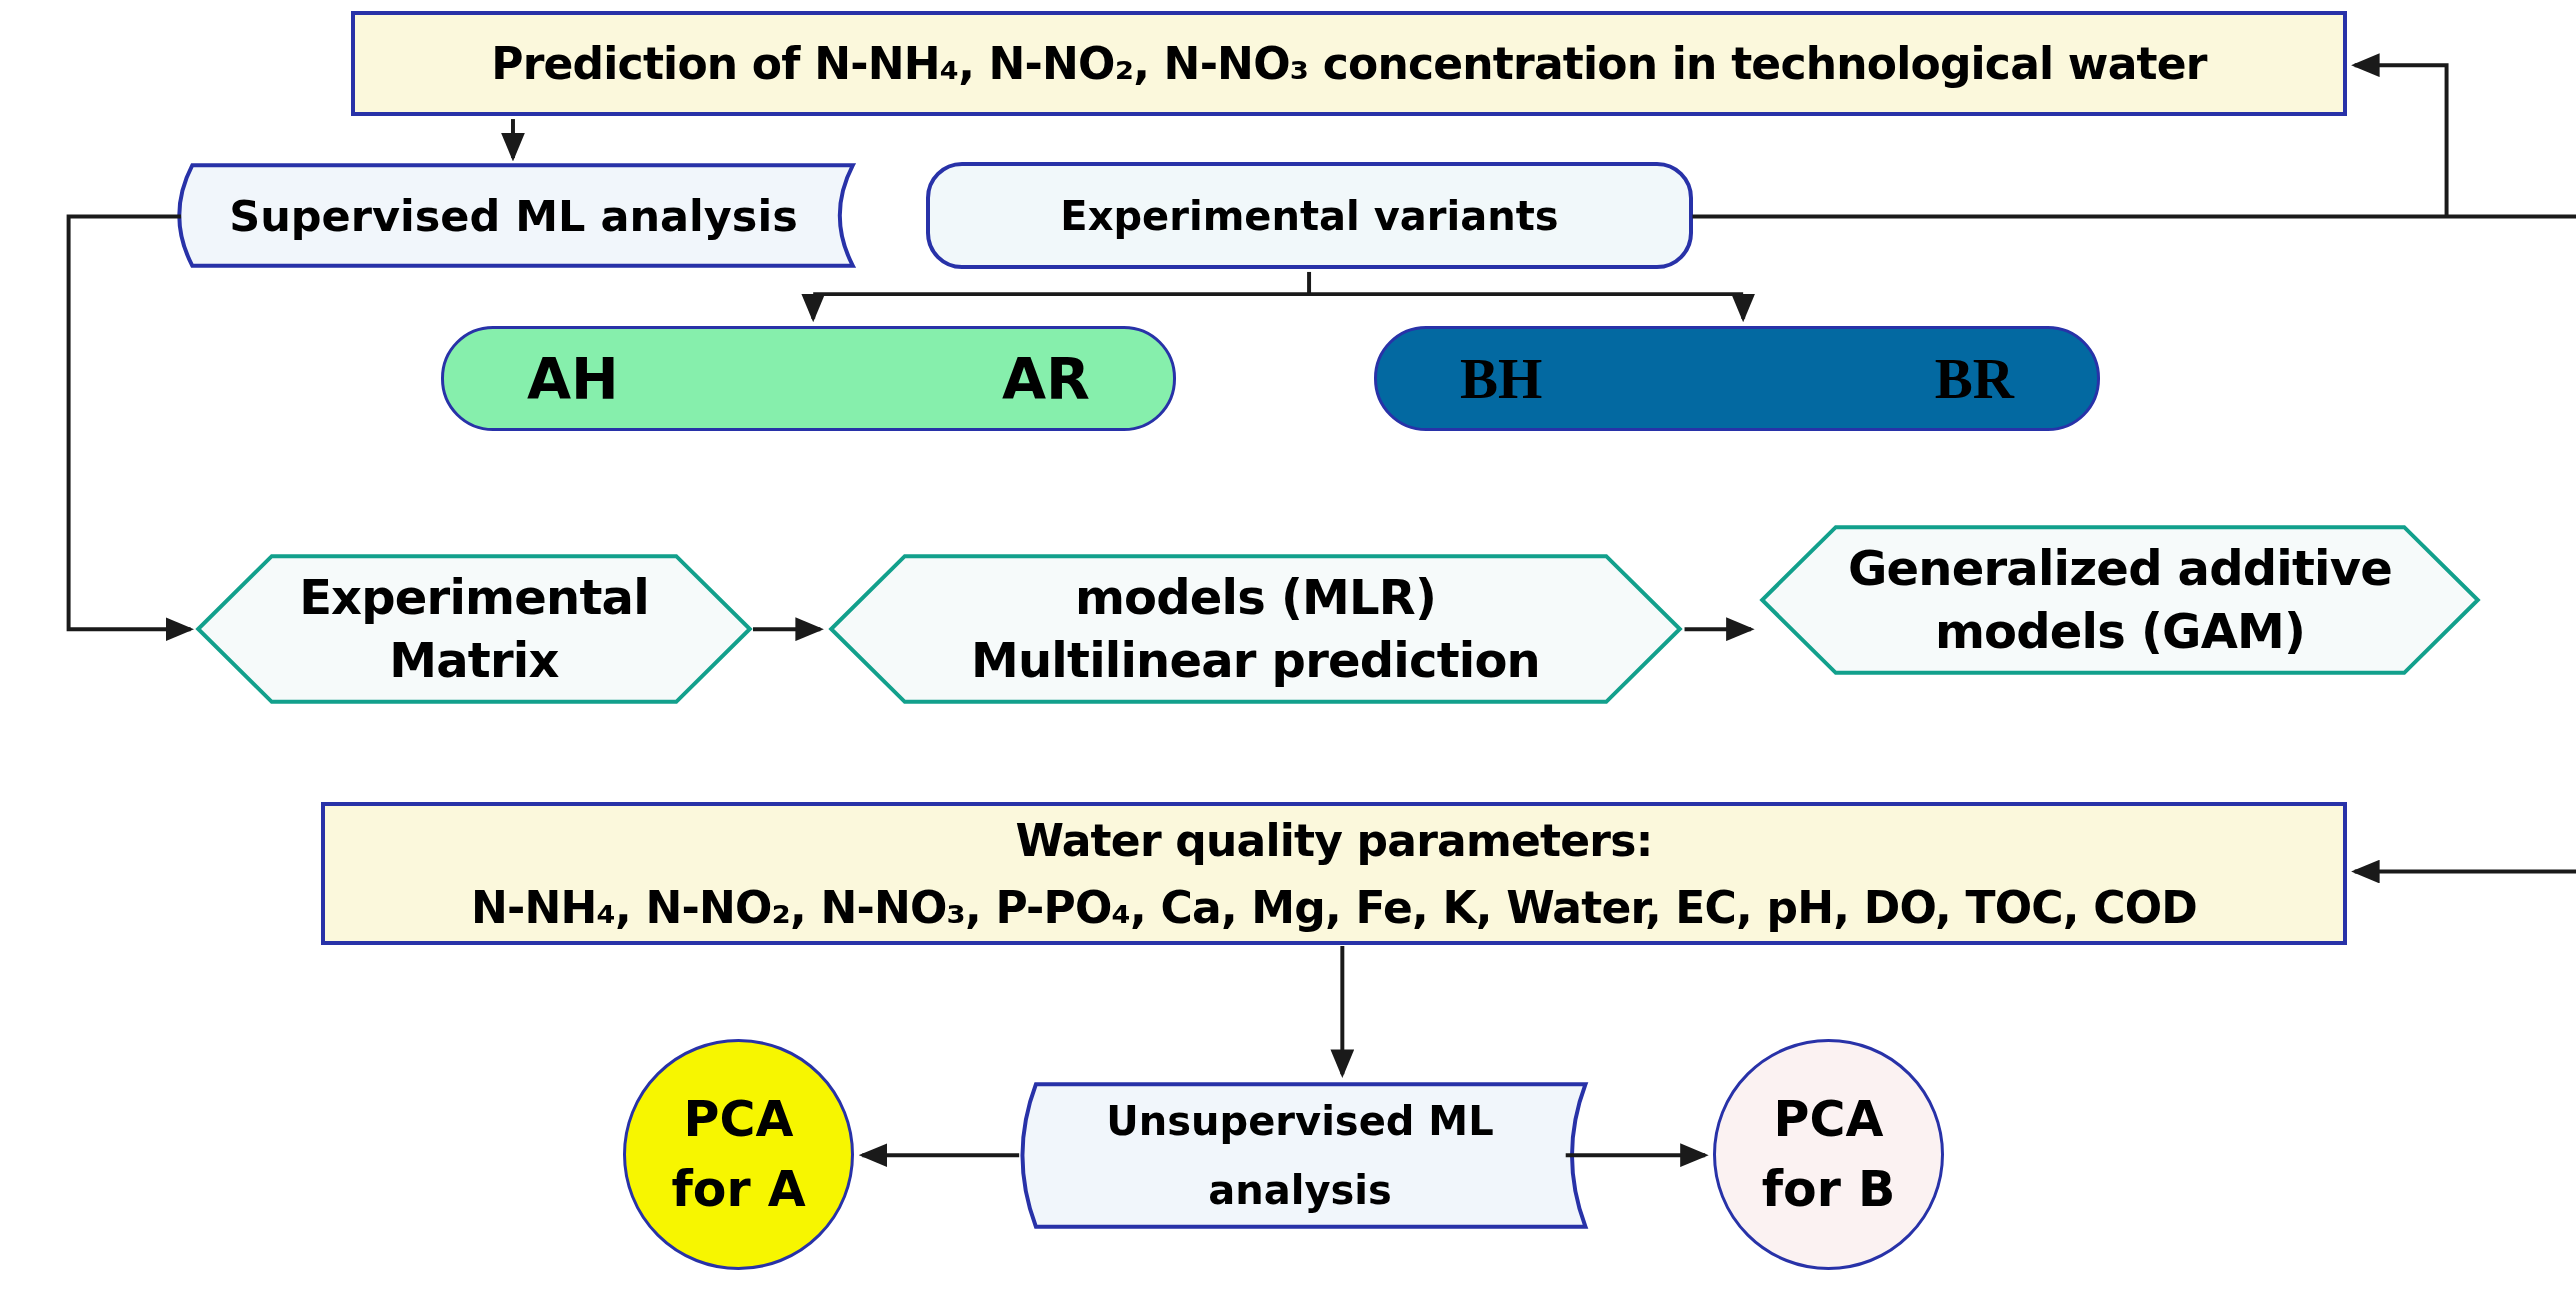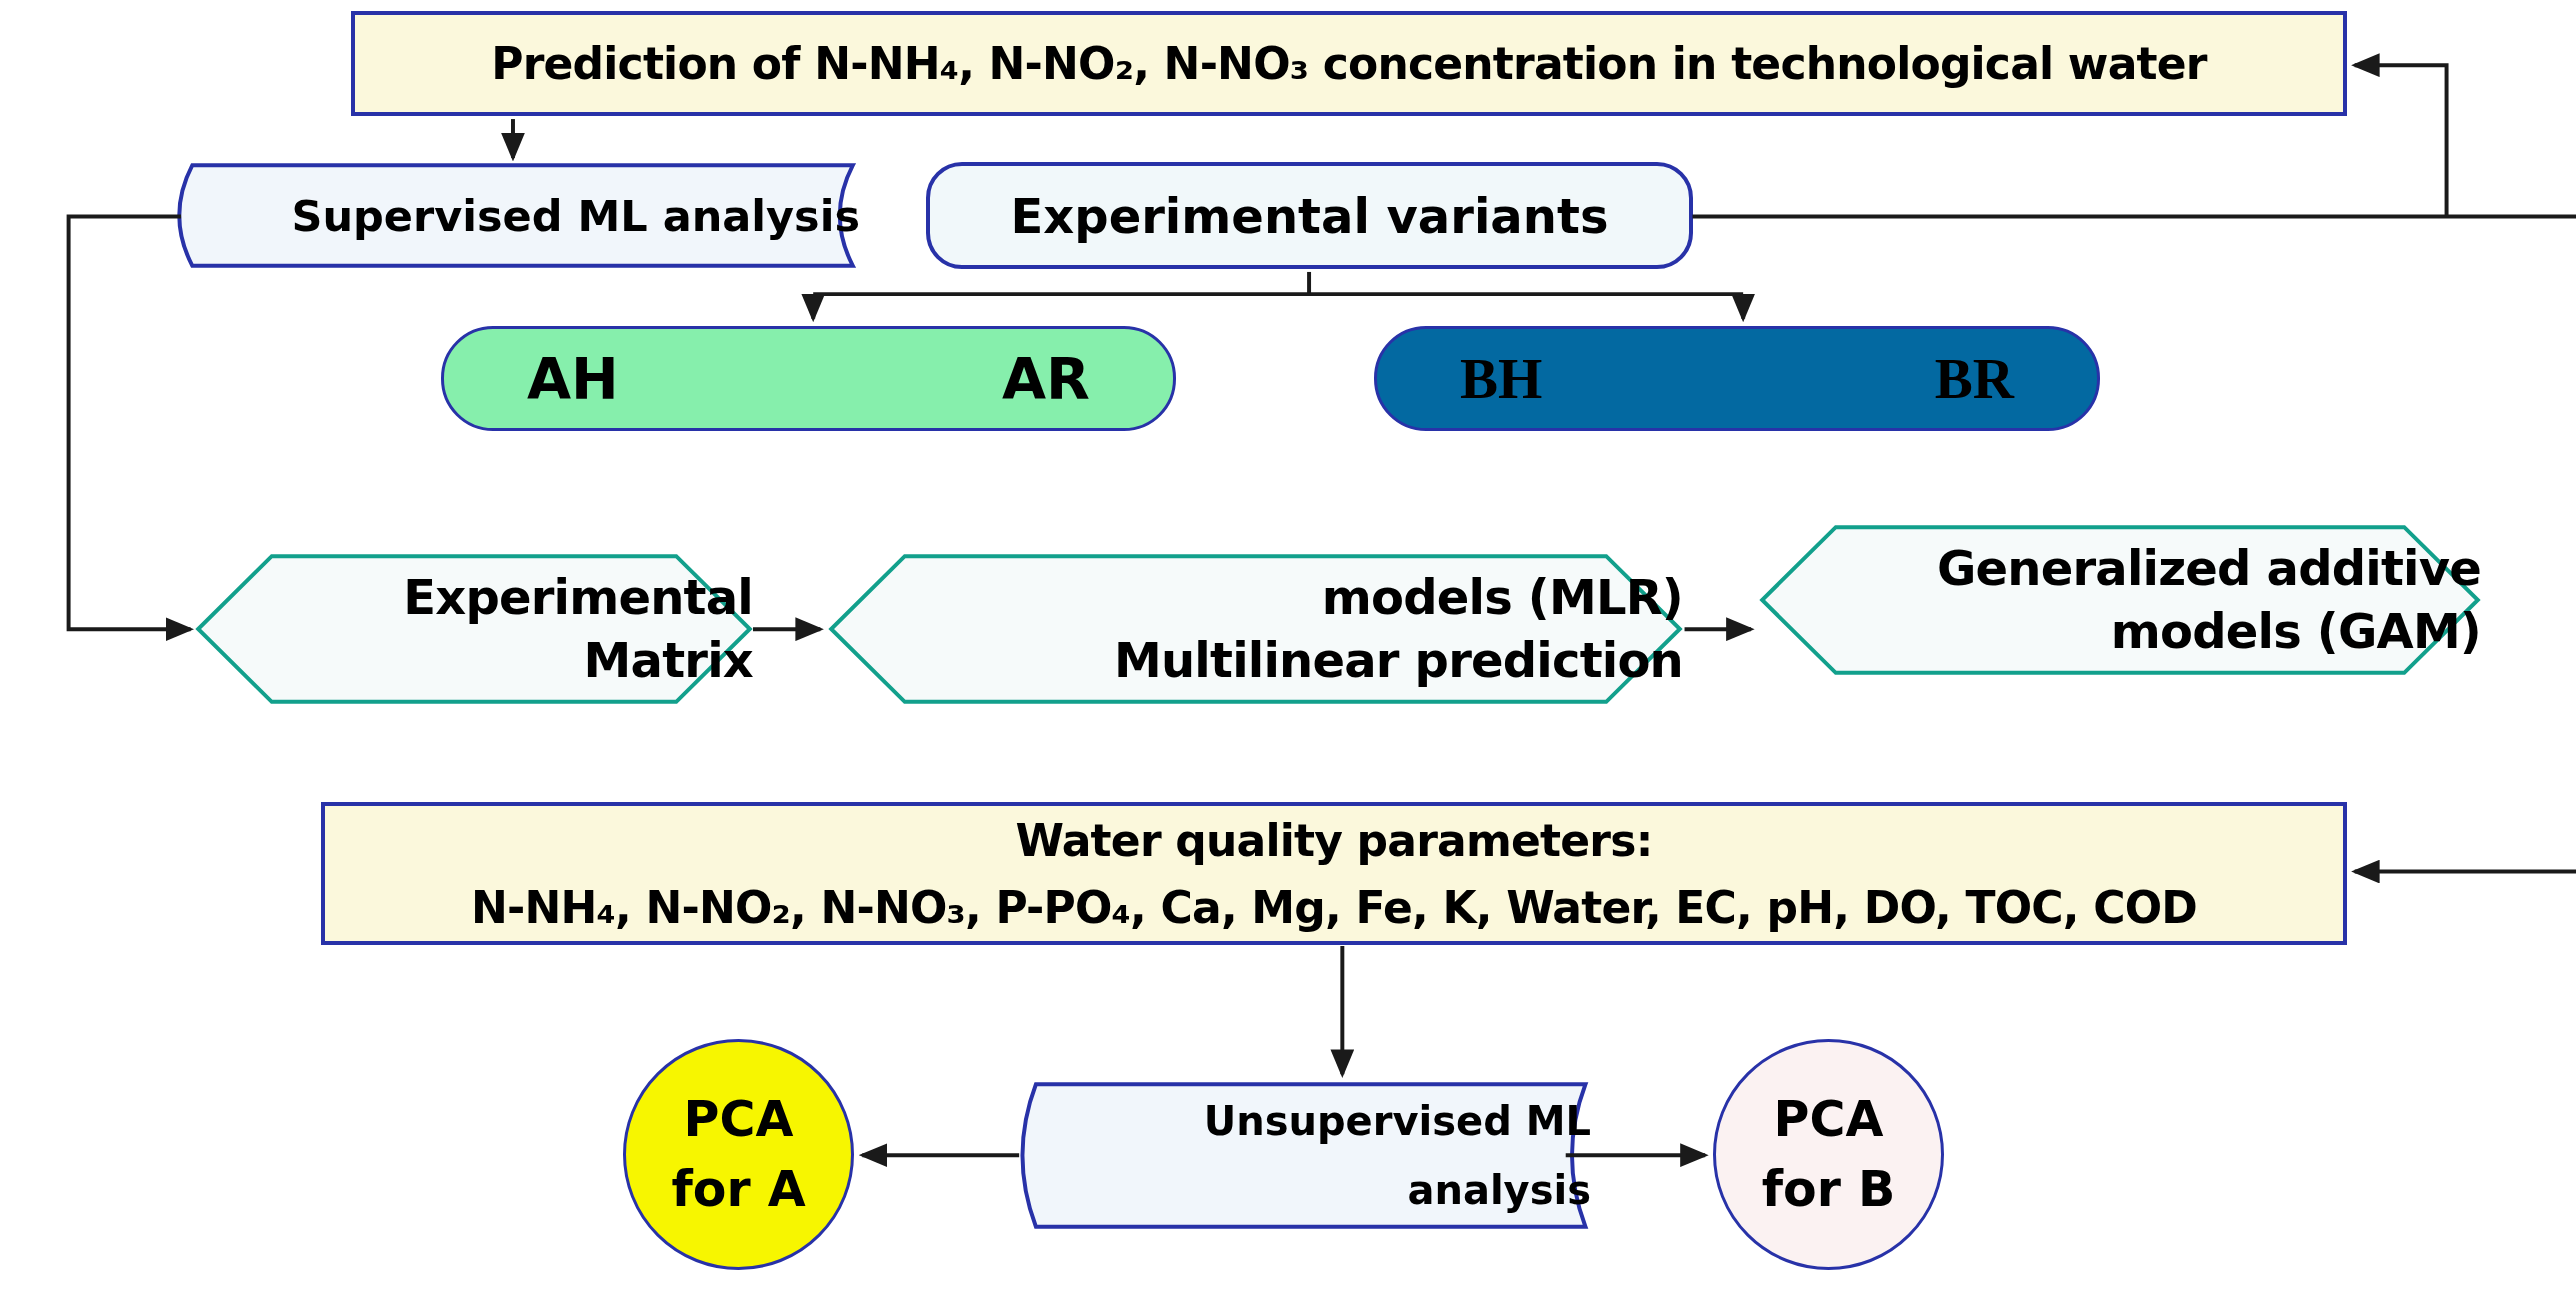--- a/index.html
+++ b/index.html
@@ -19,21 +19,21 @@
         justify-content:space-between;padding:0 83px;}
   .pill-yellow{background:#86efac;}
   .pill-pink{background:#0369a1;font-family:Liberation Serif, serif;}
   .circle{border:3.2px solid #2832A8;border-radius:50%;line-height:70px;font-size:49px;}
   .circle-yellow{background:#F7F600;}
   .circle-pink{background:#FBF2F2;}
   .shape-wrap{position:absolute;}
   .shape-wrap svg{position:absolute;left:0;top:0;overflow:visible;display:block;}
   .shape-label{
     position:absolute;left:0;top:0;width:100%;height:100%;
-    display:flex;flex-direction:column;align-items:flex-end;justify-content:center;
+    display:flex;flex-direction:column;align-items:center;justify-content:center;
     text-align:center;
   }
   .flag-path{fill:#F1F6FB;stroke:#2832A8;stroke-width:5;}
   .hex-path{fill:#F6FAFA;stroke:#12A08C;stroke-width:5;}
   .tight{letter-spacing:-0.8px;}
   .hex-label{font-size:48px;line-height:63px;letter-spacing:-0.8px;}
   .water-line{display:block;line-height:67px;}
   .connectors{position:absolute;left:0;top:0;pointer-events:none;}
   .connectors path{fill:none;stroke:#1A1A1A;stroke-width:5;}
 </style>
@@ -48,21 +48,21 @@
 
   <div class="shape-wrap" style="left:119px;top:162px;width:693px;height:107px;">
     <svg width="693" height="107" viewBox="0 0 875 135">
       <path class="flag-path" d="M 32,4 L 866,4 Q 833,67.5 866,131 L 32,131 Q -1,67.5 32,4 Z"></path>
     </svg>
     <div class="shape-label" style="font-size:43px;">
       <span>Supervised ML analysis</span>
     </div>
   </div>
 
-  <div class="node round-box" style="left:878px;top:162px;width:767px;height:107px;font-size:48px;">
+  <div class="node round-box" style="left:878px;top:162px;width:767px;height:107px;font-size:40px;">
     <span>Experimental variants</span>
   </div>
 
   <div class="node pill pill-yellow" style="left:393px;top:326px;width:735px;height:105px;font-size:57px;">
     <span>AH</span>
     <span>AR</span>
   </div>
 
   <div class="node pill pill-pink" style="left:1326px;top:326px;width:726px;height:105px;font-size:57px;">
     <span>BH</span>

